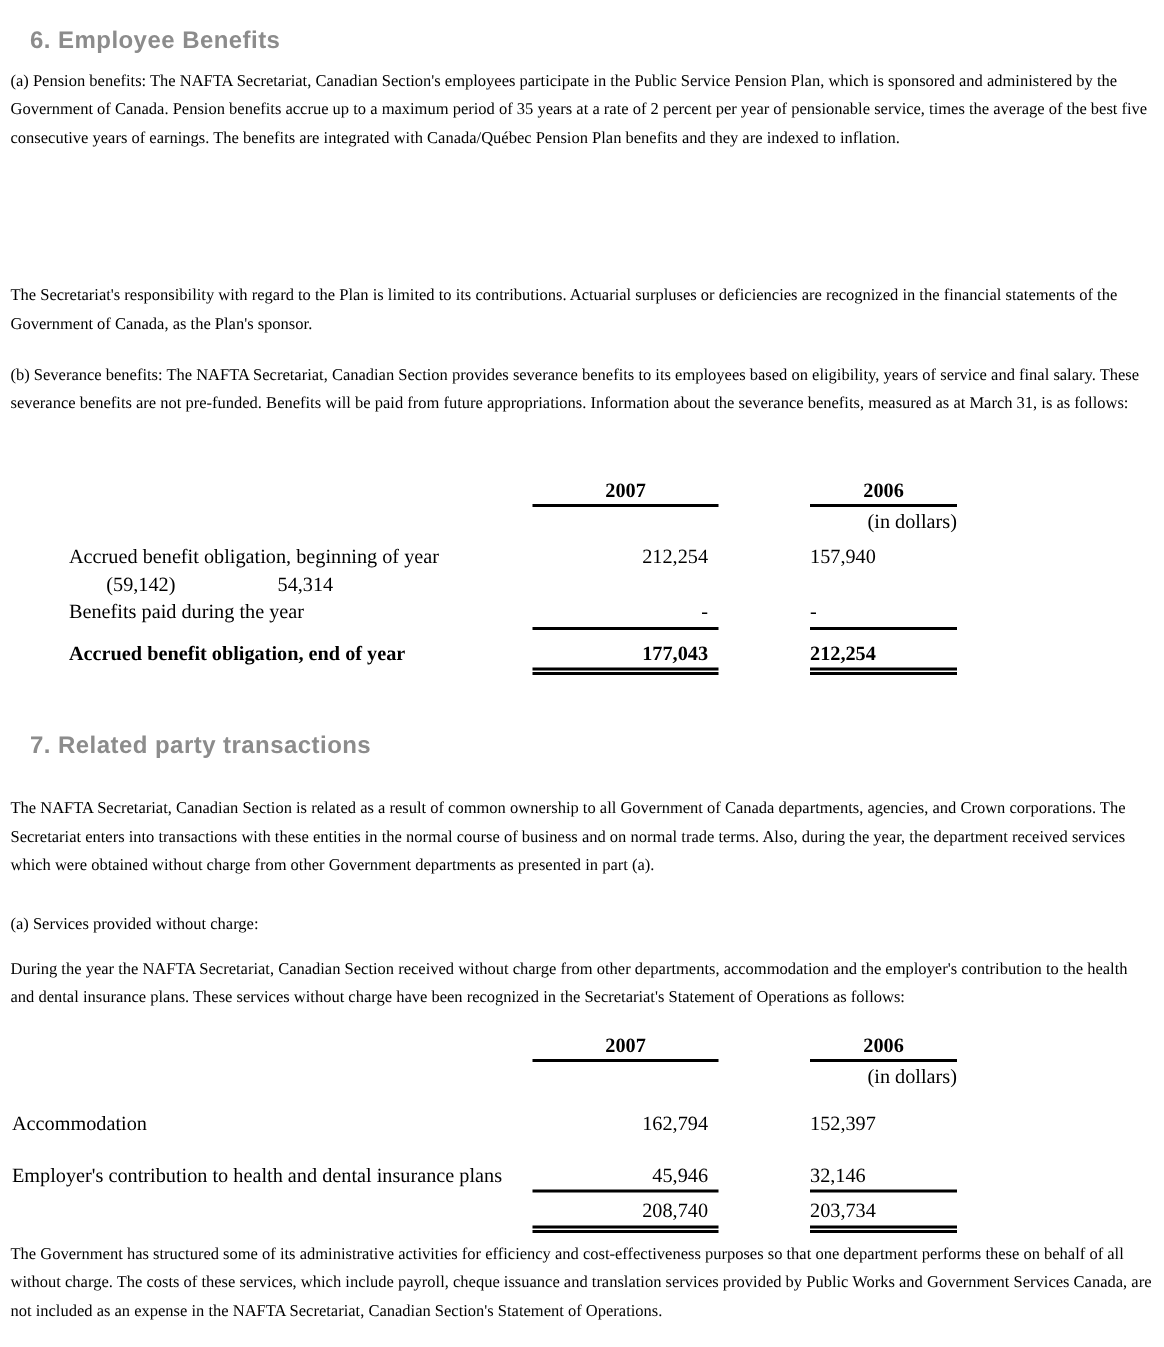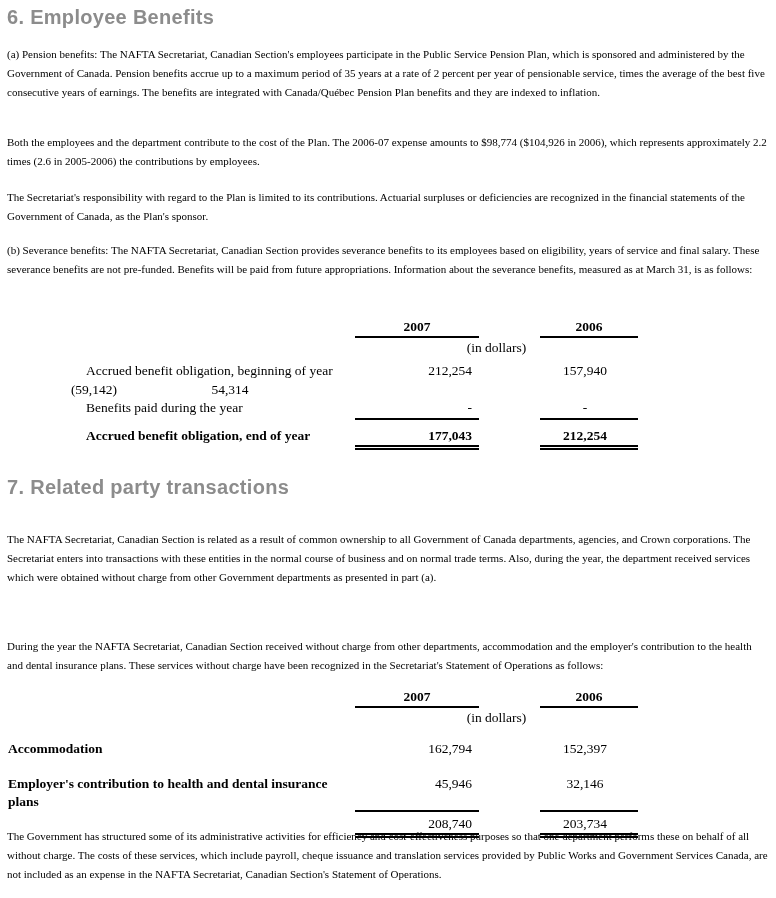--- a/index.html
+++ b/index.html
@@ -9,24 +9,24 @@
     width: 776px;
     height: 898px;
     background: #ffffff;
     overflow: hidden;
     font-family: "Liberation Serif", serif;
     color: #000000;
   }
   .section-heading {
     position: absolute;
     left: 7px;
-    margin: 0;
+    margin: 13px;
     font-family: "Liberation Sans", sans-serif;
     font-weight: bold;
-    font-size: 20px;
+    font-size: 16px;
     letter-spacing: 0.3px;
     color: #8c8c8c;
   }
   .body-para {
     position: absolute;
     left: 7px;
     width: 763px;
     margin: 0;
     font-size: 11px;
     line-height: 19px;
@@ -38,68 +38,67 @@
     left: 0;
     width: 776px;
     font-size: 13.5px;
   }
   .trow { display: flex; }
   .c-label {
     width: 355px;
     box-sizing: border-box;
     line-height: 18.5px;
   }
-  .t1 .c-label { padding-left: 86px; }
-  .t2 .c-label { padding-left: 8px; font-weight: bold; }
+  .t1 .c-label { padding-left: 46px; }
+  .t2 .c-label { padding-left: 8px; }
   .c-2007 {
     width: 124px;
     box-sizing: border-box;
     text-align: right;
     padding-right: 7px;
     line-height: 18.5px;
   }
   .c-gap { width: 61px; }
   .c-2006 {
     width: 98px;
     box-sizing: border-box;
-    text-align: center;
+    text-align: left;
     padding-right: 8px;
     line-height: 18.5px;
   }
   .hdr-cell {
     text-align: center;
     font-weight: bold;
     padding-right: 0;
     border-bottom: 2px solid #000;
     line-height: 18px;
   }
   .c-units {
     width: 283px;
-    text-align: center;
+    text-align: right;
     line-height: 16px;
     padding-top: 2px;
   }
   .single-line { border-bottom: 2px solid #000; }
   .double-line { border-bottom: 5px double #000; }
   .t1 .first-data-row { margin-top: 6px; }
   .t1 .end-row { margin-top: 7px; font-weight: bold; }
   .t2 .accommodation-row { margin-top: 14px; }
   .t2 .employer-row { margin-top: 16px; }
   .t2 .total-row { margin-top: 3px; }
 </style>
 </head>
 <body>
 
 <div class="page">
 
   <h2 class="section-heading" style="top:6px">6. Employee Benefits</h2>
 
   <p class="body-para" style="top:45px">(a) Pension benefits: The NAFTA Secretariat, Canadian Section's employees participate in the Public Service Pension Plan, which is sponsored and administered by the Government of Canada.  Pension benefits accrue up to a maximum period of 35 years at a rate of 2 percent per year of pensionable service, times the average of the best five consecutive years of earnings.  The benefits are integrated with Canada/Québec Pension Plan benefits and they are indexed to inflation.</p>
 
-  <p class="body-para" style="top:133px">Both the employees and the department contribute to the cost of the Plan.  The 2006-07 expense amounts to $98,774 ($104,926 in 2006), which represents approximately 2.2 times (2.6 in 2005-2006) the contributions by employees.</p>
 
   <p class="body-para" style="top:188px">The Secretariat's responsibility with regard to the Plan is limited to its contributions.  Actuarial surpluses or deficiencies are recognized in the financial statements of the Government of Canada, as the Plan's sponsor.</p>
 
   <p class="body-para" style="top:241px">(b) Severance benefits: The NAFTA Secretariat, Canadian Section provides severance benefits to its employees based on eligibility, years of service and final salary.  These severance benefits are not pre-funded.  Benefits will be paid from future appropriations.  Information about the severance benefits, measured as at March 31, is as follows:</p>
 
   <div class="fin-table t1" style="top:318px">
     <div class="trow">
       <div class="c-label"></div>
       <div class="c-2007 hdr-cell">2007</div>
       <div class="c-gap"></div>
@@ -131,20 +130,21 @@
       <div class="c-2007 double-line">177,043</div>
       <div class="c-gap"></div>
       <div class="c-2006 double-line">212,254</div>
     </div>
   </div>
 
   <h2 class="section-heading" style="top:476px">7. Related party transactions</h2>
 
   <p class="body-para" style="top:530px">The NAFTA Secretariat, Canadian Section is related as a result of common ownership to all Government of Canada departments, agencies, and Crown corporations.  The Secretariat enters into transactions with these entities in the normal course of business and on normal trade terms.  Also, during the year, the department received services which were obtained without charge from other Government departments as presented in part (a).</p>
 
+  <p class="body-para" style="top:607px">(a) Services provided without charge:</p>
 
   <p class="body-para" style="top:637px">During the year the NAFTA Secretariat, Canadian Section received without charge from other departments, accommodation and the employer's contribution to the health and dental insurance plans.  These services without charge have been recognized in the Secretariat's Statement of Operations as follows:</p>
 
   <div class="fin-table t2" style="top:688px">
     <div class="trow">
       <div class="c-label"></div>
       <div class="c-2007 hdr-cell">2007</div>
       <div class="c-gap"></div>
       <div class="c-2006 hdr-cell">2006</div>
     </div>

